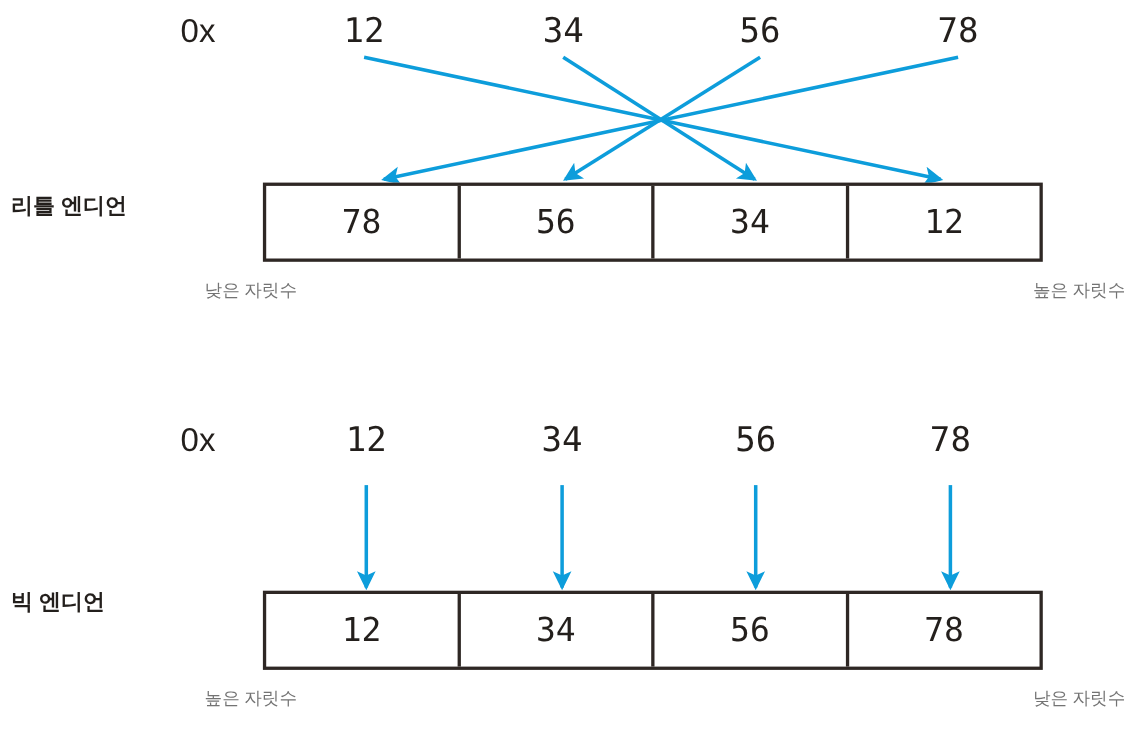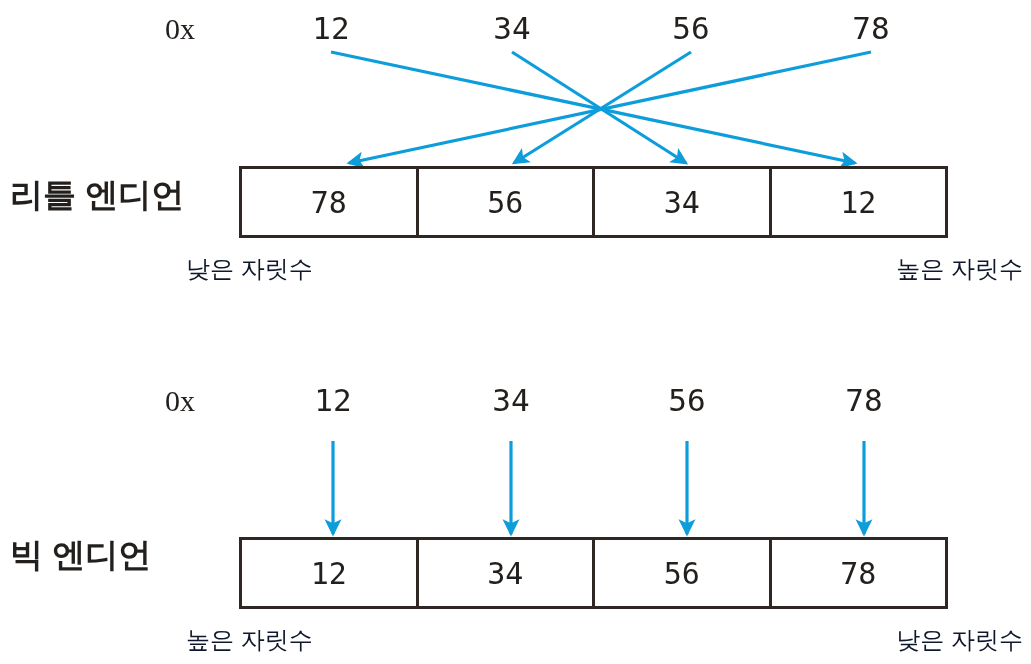--- a/index.html
+++ b/index.html
@@ -22,42 +22,42 @@
   .svg-layer {
     position: absolute;
     left: 0;
     top: 0;
     width: 1031px;
     height: 664px;
     pointer-events: none;
   }
   .hdr-mono {
     position: absolute;
-    font-family: Liberation Serif, serif;
+    font-family: Liberation Sans, sans-serif;
     font-size: 30px;
     line-height: 1;
     color: #231f1c;
     text-align: left;
     transform: translateX(-50%);
     white-space: nowrap;
   }
   .hdr-val {
     position: absolute;
     font-family: "DejaVu Sans Mono", "Liberation Mono", monospace;
     font-size: 31px;
     line-height: 1;
     color: #231f1c;
     text-align: center;
     transform: translateX(-50%);
     white-space: nowrap;
   }
   .row-label {
     position: absolute;
     font-family: "Liberation Sans", "DejaVu Sans", sans-serif;
-    font-size: 33px;
+    font-size: 20px;
     font-weight: bold;
     line-height: 1;
     color: #231f1c;
     white-space: nowrap;
   }
   .byte-box {
     position: absolute;
     box-sizing: border-box;
     border: 3px solid #2e2724;
     background: #ffffff;
@@ -72,24 +72,24 @@
     font-family: "DejaVu Sans Mono", "Liberation Mono", monospace;
     font-size: 30px;
     color: #231f1c;
     border-right: 3px solid #2e2724;
   }
   .byte-cell:last-child {
     border-right: none;
   }
   .caption {
     position: absolute;
-    font-family: Liberation Sans, sans-serif;
-    font-size: 24px;
+    font-family: Liberation Serif, serif;
+    font-size: 16px;
     line-height: 1;
-    color: #0f172a;
+    color: #737373;
     white-space: nowrap;
   }
   .caption.left  { text-align: left; }
   .caption.right { text-align: right; transform: translateX(-100%); }
 </style>
 </head>
 <body>
 
 <div id="stage">
 

